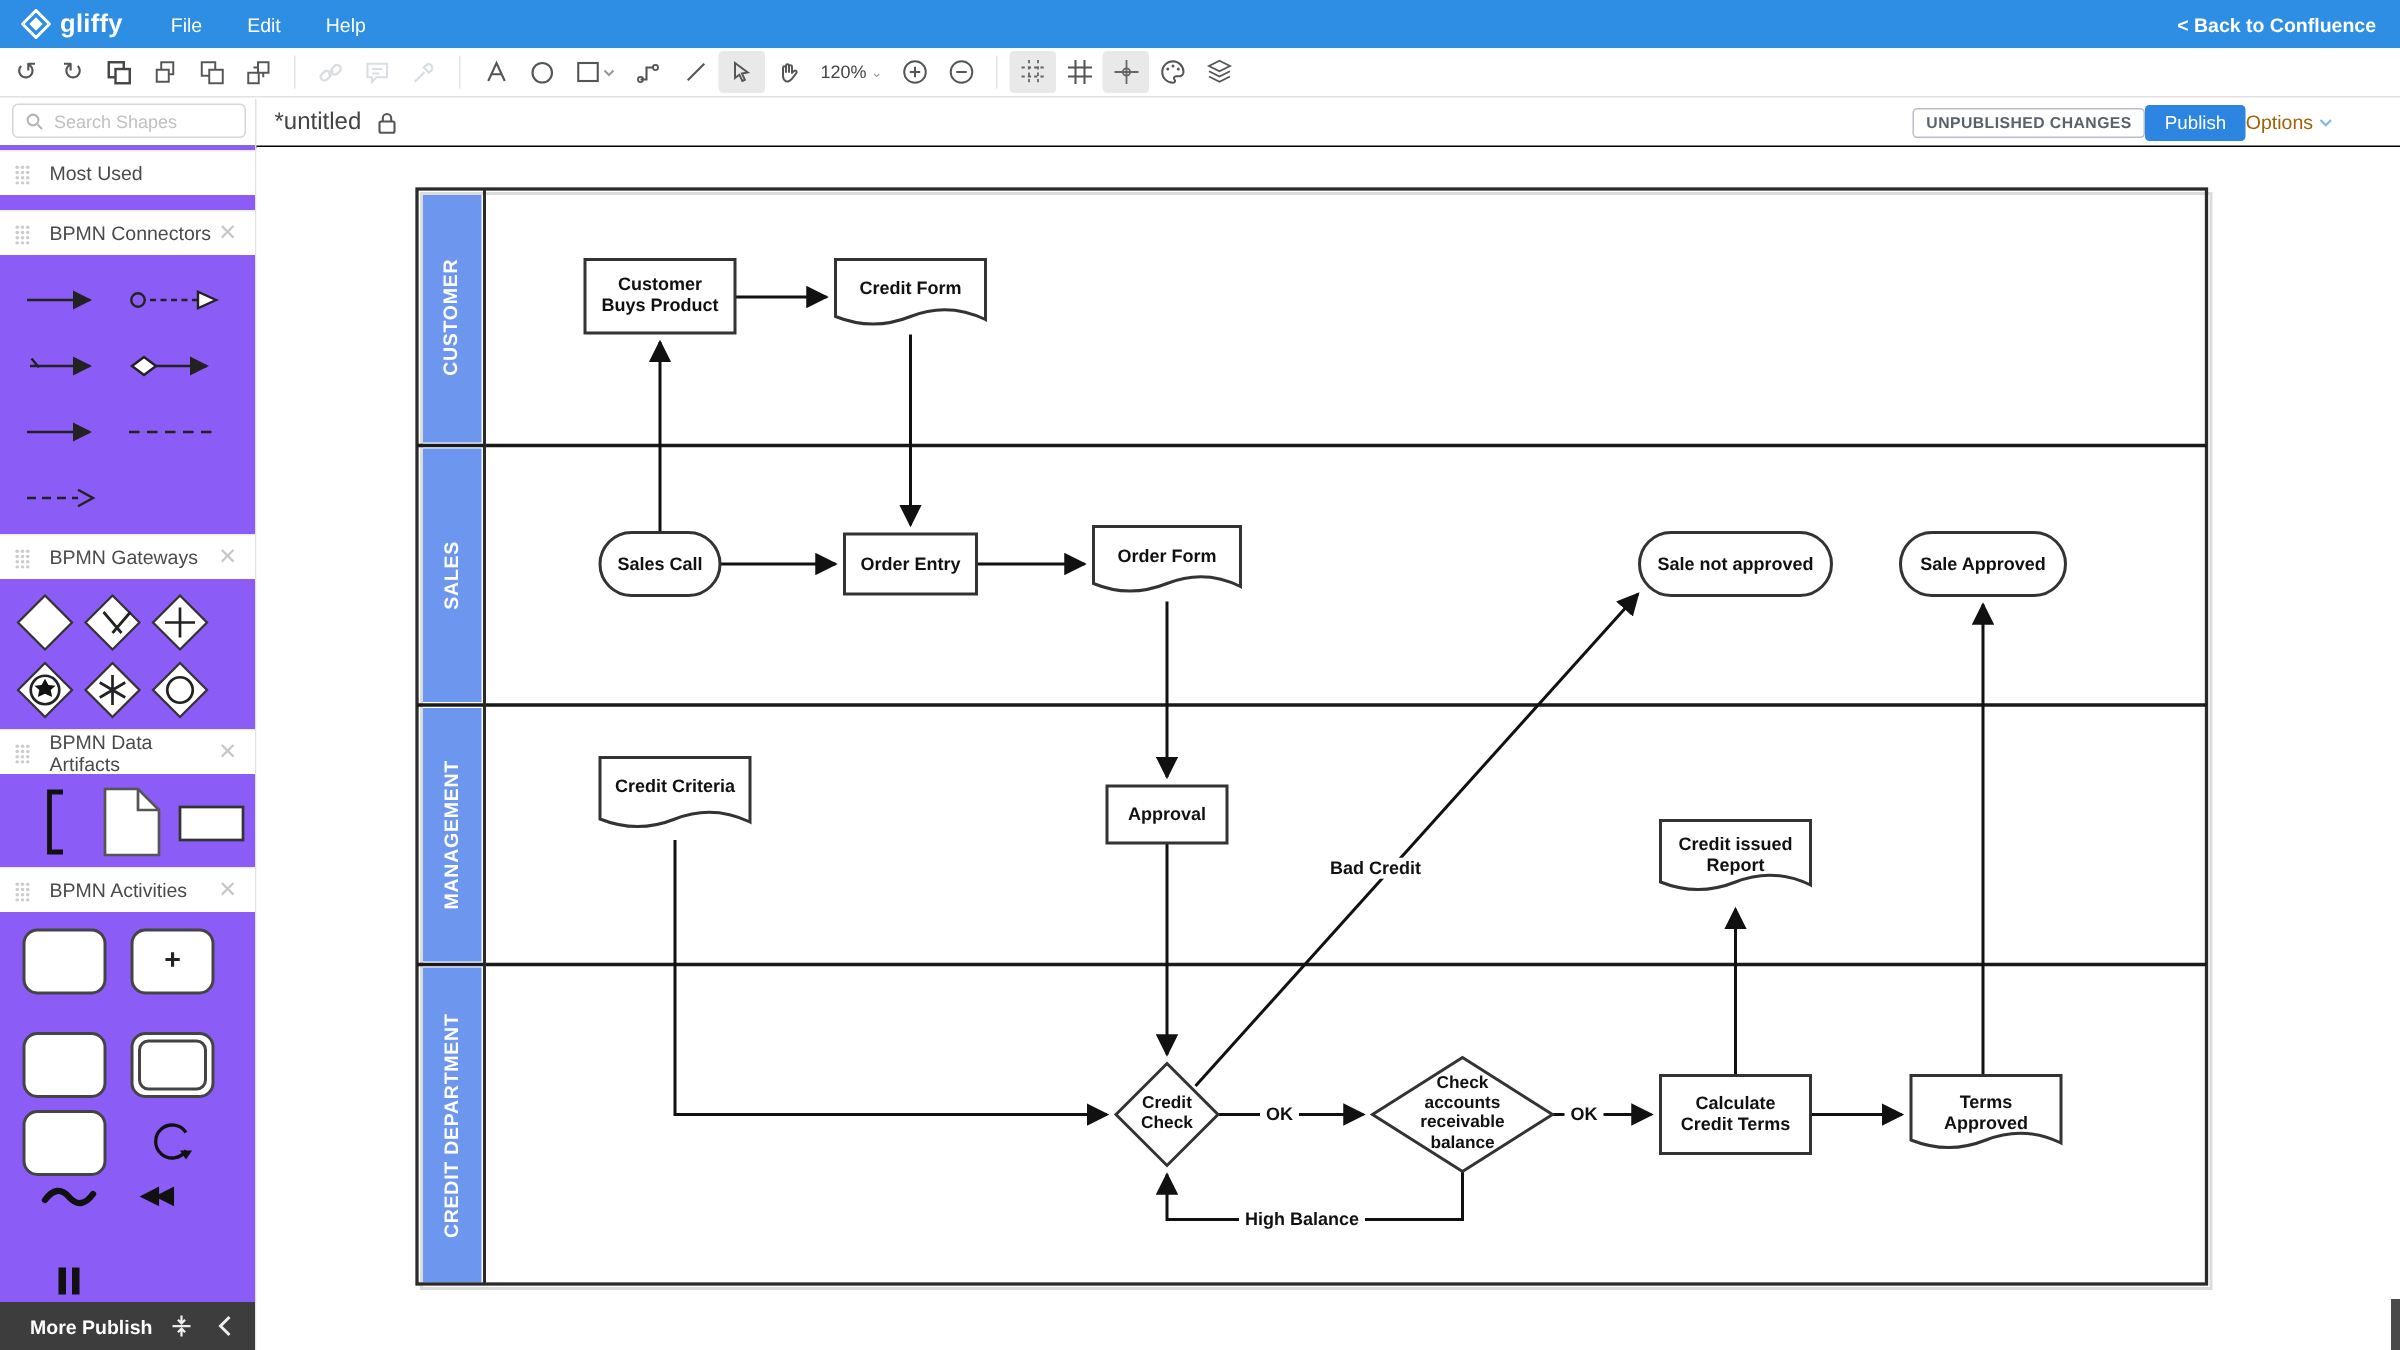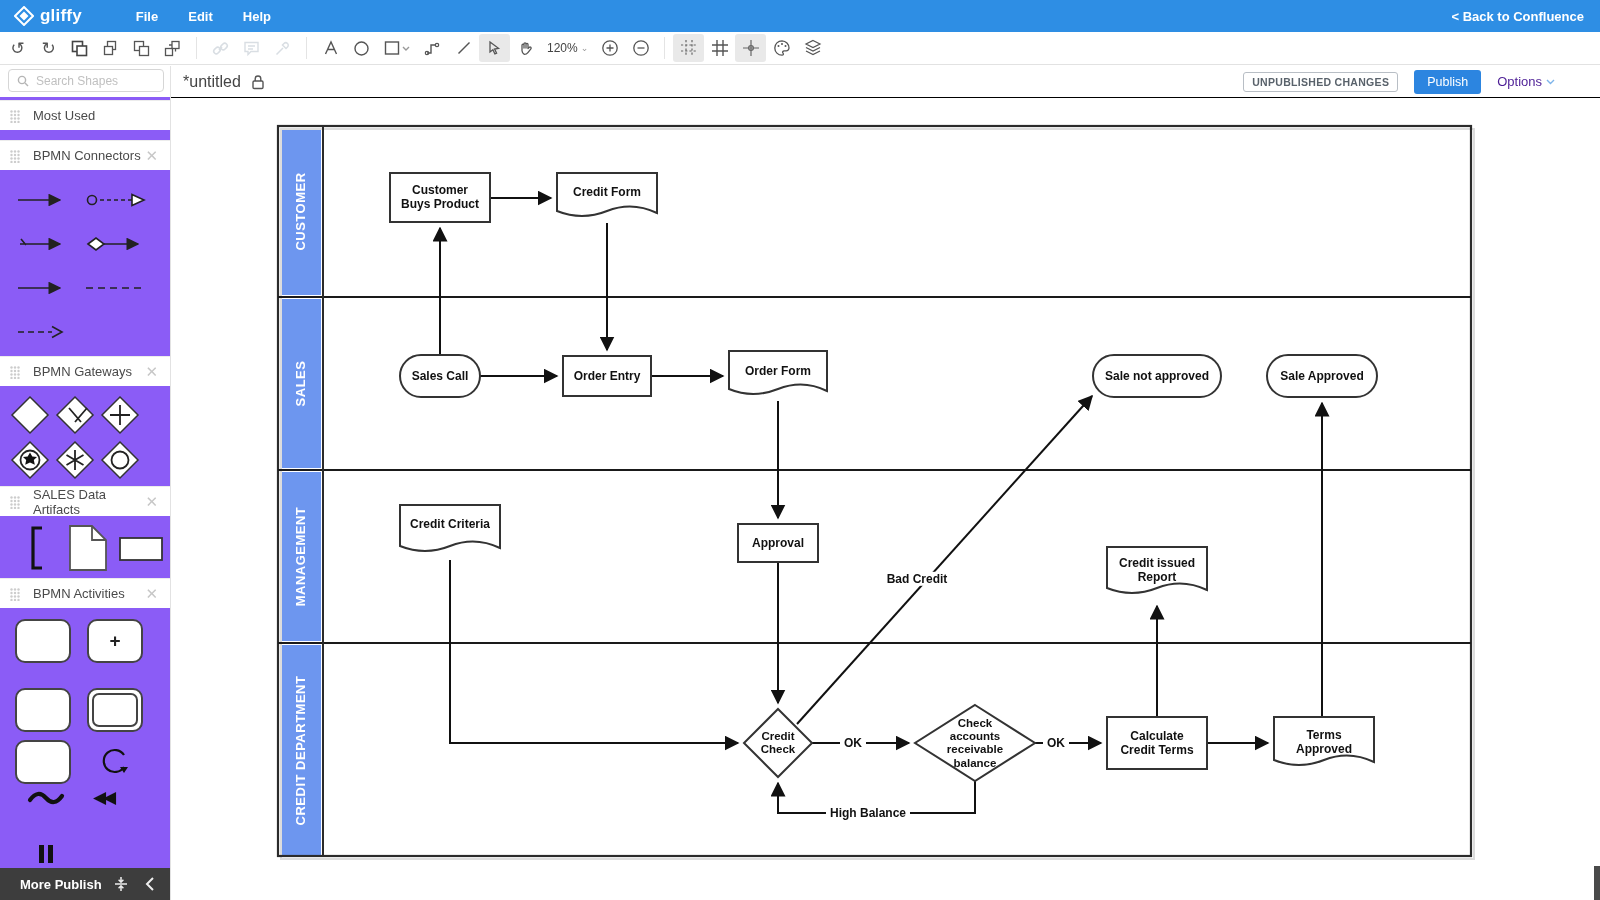--- a/index.html
+++ b/index.html
@@ -4,21 +4,21 @@
 <style>
   html,body{margin:0;padding:0;}
   body{width:1600px;height:900px;position:relative;overflow:hidden;background:#fff;
        font-family:"Liberation Sans","DejaVu Sans",sans-serif;-webkit-font-smoothing:antialiased;}
 
   
   .topbar{position:absolute;left:0;top:0;width:1600px;height:32px;background:#2E8EE4;
           display:flex;align-items:center;color:#fff;}
   .logo{display:flex;align-items:center;gap:6px;margin-left:14px;}
   .logo-text{font-size:17px;font-weight:bold;letter-spacing:.2px;}
-  .menus{display:flex;gap:30px;margin-left:54px;font-size:13px;font-weight:700;align-items:center;}
+  .menus{display:flex;gap:30px;margin-left:32px;font-size:13px;font-weight:400;align-items:center;}
   .menus span{cursor:default;}
   .back-link{margin-left:auto;margin-right:16px;font-size:13px;font-weight:bold;}
 
   
   .toolbar{position:absolute;left:0;top:32px;width:1600px;height:33px;background:#fff;
            border-bottom:1px solid #e2e2e2;display:flex;align-items:center;padding-left:2px;box-sizing:border-box;}
   .tbtn{width:31px;height:28px;display:flex;align-items:center;justify-content:center;border-radius:3px;color:#555;}
   .tbtn.sel{background:#e9e9e9;}
   .tbtn.dis{color:#d9dee3;}
   .tbtn svg{display:block;}
@@ -31,25 +31,25 @@
   .titlerow{position:absolute;left:0;top:66px;width:1600px;height:31px;background:#fff;
             border-bottom:2px solid #000000;}
   .searchbox{position:absolute;left:8px;top:3px;width:156px;height:23px;border:1px solid #d6d6d6;
              border-radius:4px;display:flex;align-items:center;background:#fff;box-sizing:border-box;}
   .searchbox input{border:none;outline:none;flex:1;font-size:12px;color:#555;min-width:0;background:transparent;
                    font-family:"Liberation Sans",sans-serif;}
   .searchbox input::placeholder{color:#c0c0c0;}
   .searchbox svg{margin:0 5px 0 8px;flex:none;}
   .doc-title{position:absolute;left:183px;top:0;height:31px;display:flex;align-items:center;gap:10px;
              font-size:16px;color:#444;}
-  .title-right{position:absolute;right:45px;top:0;height:31px;display:flex;align-items:center;gap:16px;}
+  .title-right{position:absolute;right:45px;top:0;height:31px;display:flex;align-items:center;}
   .badge{border:1px solid #b8bec5;border-radius:3px;padding:3px 8px;font-size:10.5px;font-weight:bold;
          letter-spacing:.3px;color:#59626b;}
   .publish{background:#2C85E0;color:#fff;font-size:12.5px;border-radius:3px;padding:5px 13px;}
-  .options{color:#4c1d95;font-size:13px;display:flex;align-items:center;gap:4px;}
+  .options{color:#a16207;font-size:13px;display:flex;align-items:center;gap:4px;}
   .vline{position:absolute;left:170px;top:66px;width:1px;height:834px;background:#e2e2e2;}
 
   
   .sidebar{position:absolute;left:0;top:97px;width:170px;height:803px;background:#8b5cf6;}
   .sec-header{position:absolute;left:0;width:170px;height:30px;display:flex;align-items:center;
               border-top:1px solid #ececec;background:#fff;box-sizing:border-box;}
   .sec-label{font-size:13px;color:#4a4a4a;margin-left:33px;flex:1;}
   .dots{position:absolute;left:10px;top:9px;}
   .xclose{margin-right:12px;color:#c7c7c7;font-size:15px;line-height:1;}
   .shape-cell{position:absolute;}
@@ -385,21 +385,21 @@
           <circle cx="5" cy="5" r="1.2"></circle>
           <circle cx="8.5" cy="5" r="1.2"></circle>
           <circle cx="1.5" cy="8.5" r="1.2"></circle>
           <circle cx="5" cy="8.5" r="1.2"></circle>
           <circle cx="8.5" cy="8.5" r="1.2"></circle>
           <circle cx="1.5" cy="12" r="1.2"></circle>
           <circle cx="5" cy="12" r="1.2"></circle>
           <circle cx="8.5" cy="12" r="1.2"></circle>
         </g>
       </svg>
-    <span class="sec-label">SALES Data Artifacts</span>
+    <span class="sec-label">BPMN Data Artifacts</span>
     <span class="xclose">✕</span>
   </div>
   <svg class="shape-cell" style="left:0;top:424px" width="170" height="56">
     <path d="M42,7 h-9 v40 h9" fill="none" stroke="#111" stroke-width="3.2"></path>
     <path d="M70,49 V5 H92 L106,19 V49 Z" fill="#fff" stroke="#555" stroke-width="1.8"></path>
     <path d="M92,5 V19 H106" fill="none" stroke="#555" stroke-width="1.8"></path>
     <rect x="120" y="17" width="42" height="22" fill="#fff" stroke="#333" stroke-width="1.8"></rect>
   </svg>
 
   <div class="sec-header" style="top:481px">

